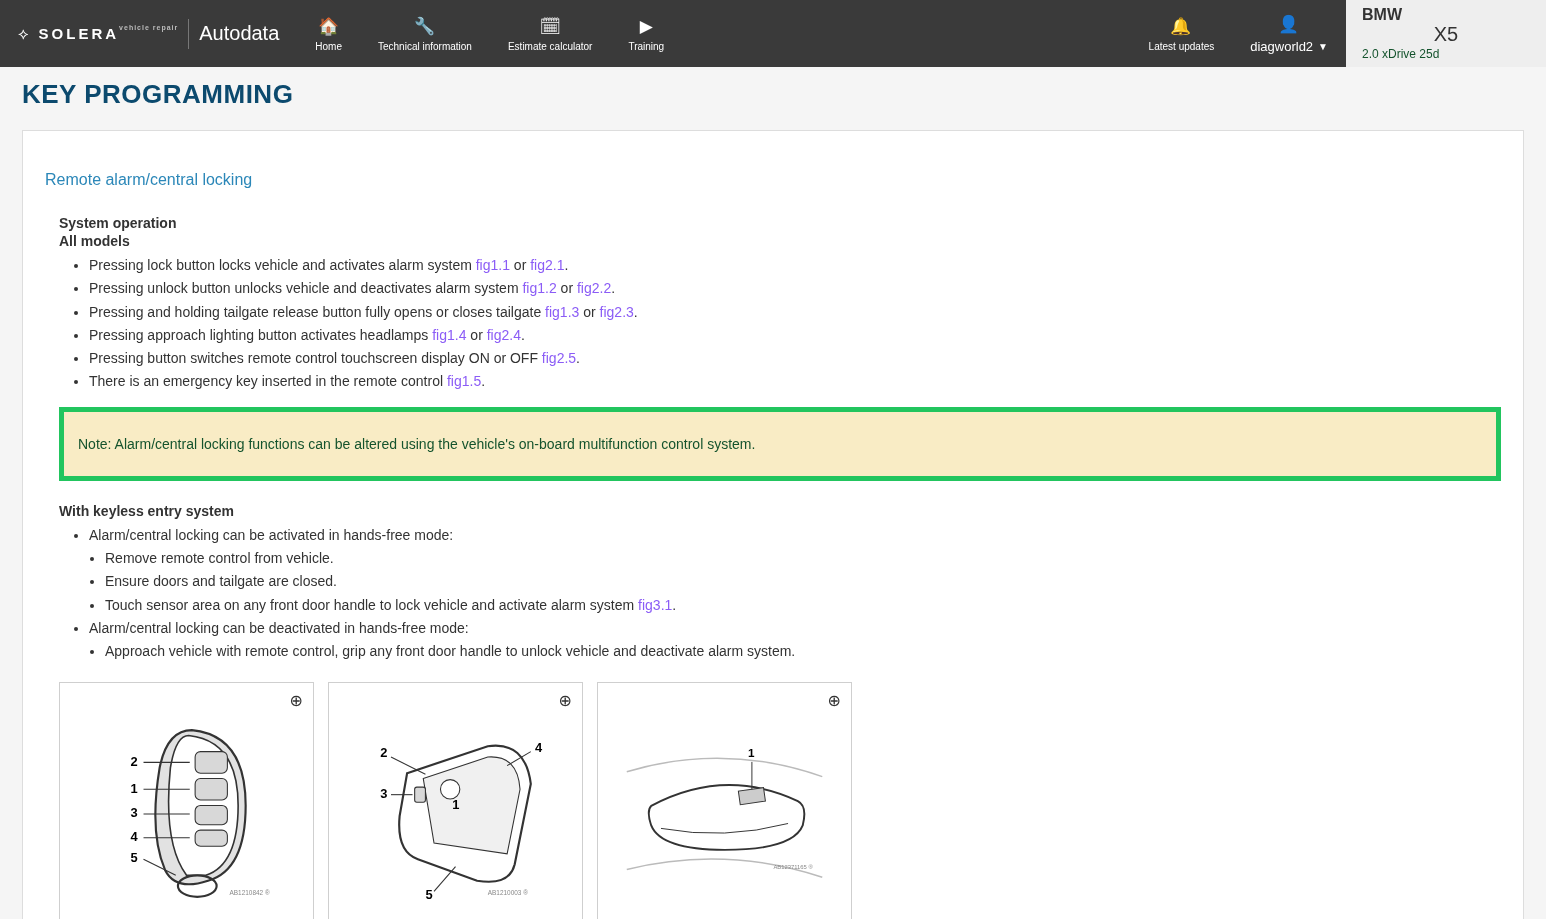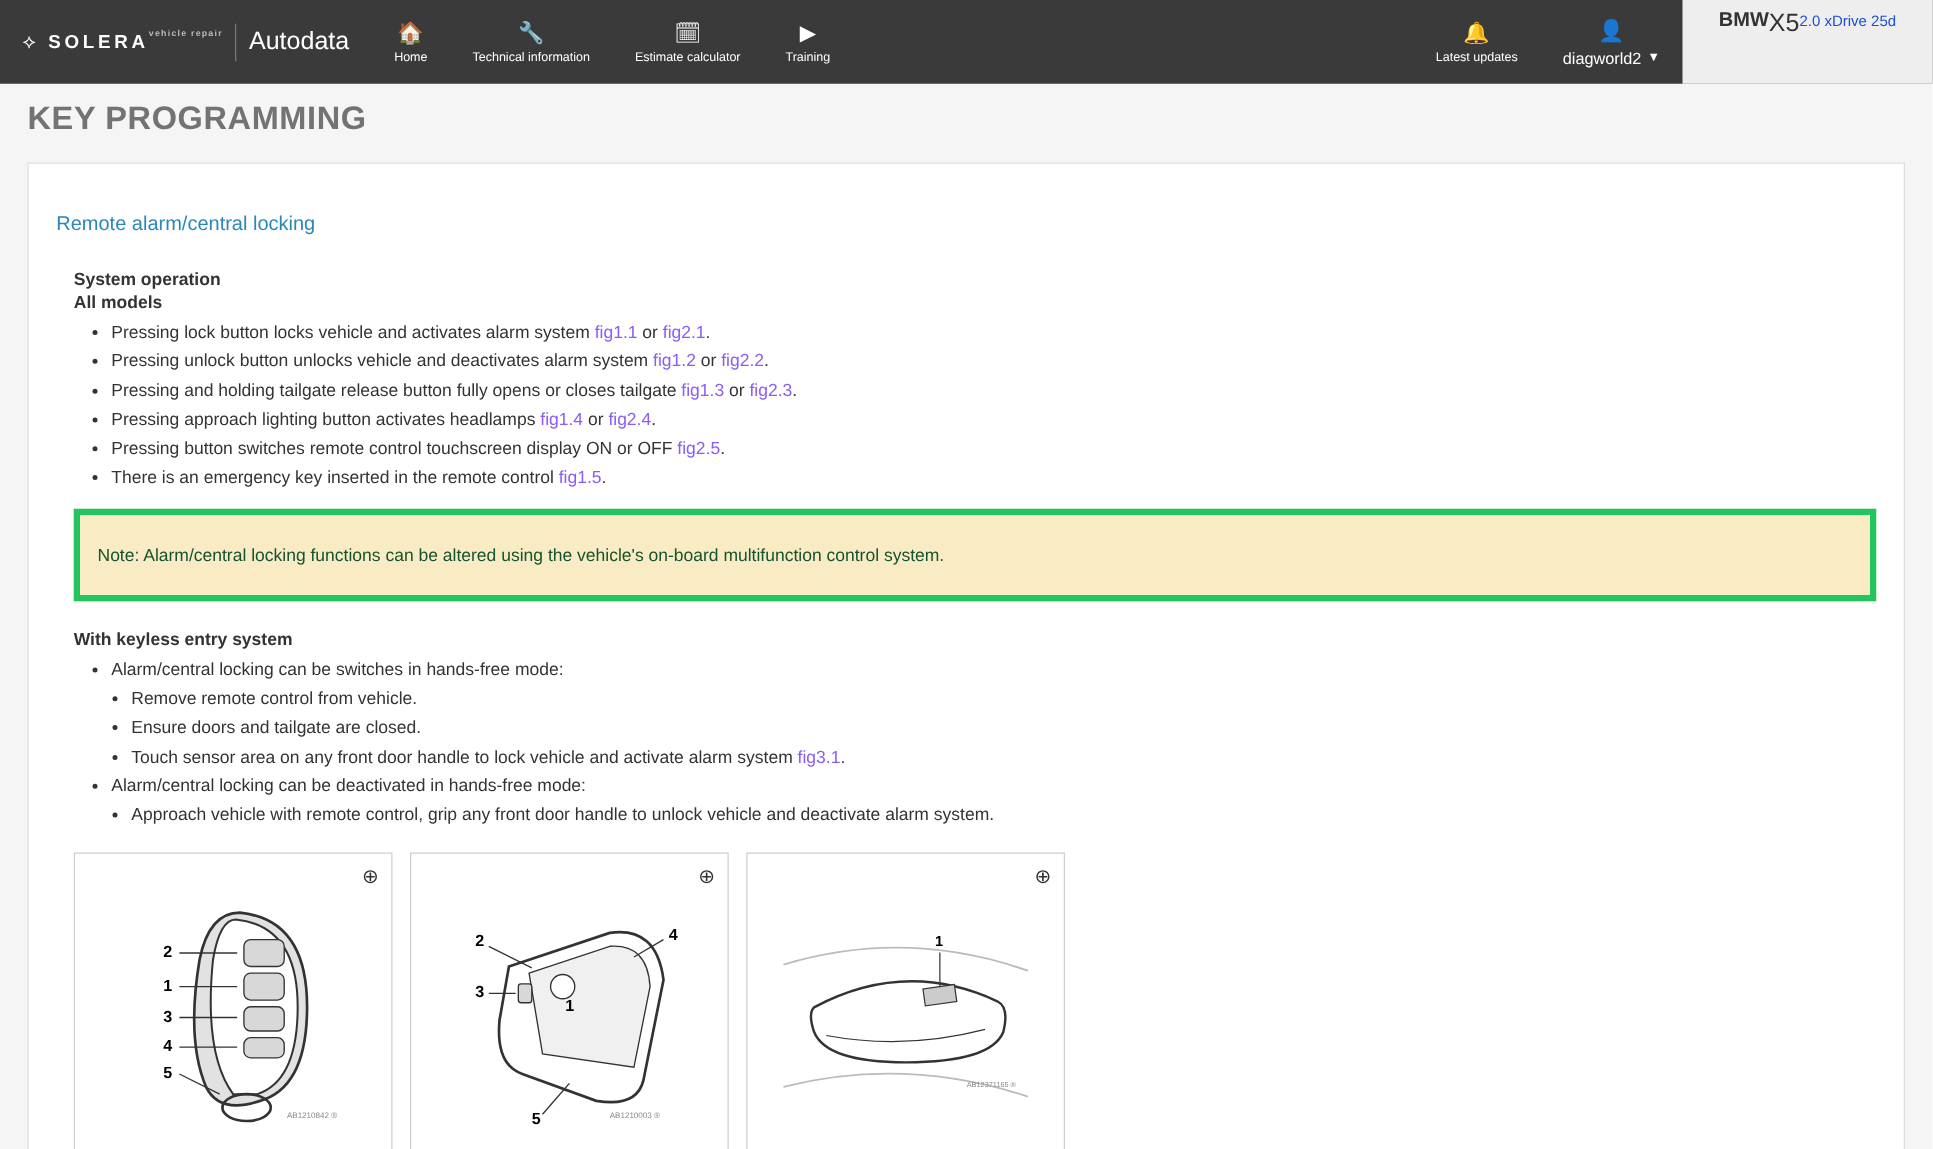--- a/index.html
+++ b/index.html
@@ -11,26 +11,26 @@
 .divider { width:1px; height:30px; background:#777; }
 .autodata { font-size:20px; font-weight:300; }
 .nav { display:flex; }
 .nav-item { display:flex; flex-direction:column; align-items:center; justify-content:center; padding:0 18px; cursor:pointer; gap:4px; }
 .nav-icon { font-size:17px; }
 .nav-label { font-size:10px; }
 .spacer { flex:1; }
 .right-nav { display:flex; }
 .user-item { display:flex; flex-direction:column; align-items:center; justify-content:center; padding:0 18px; cursor:pointer; gap:4px; }
 .user-row { display:flex; align-items:center; gap:5px; font-size:13px; }
-.vehicle-panel { background:#eee; color:#333; padding:8px 16px; min-width:200px; display:flex; justify-content:center; }
+.vehicle-panel { background:#eee; color:#333; padding:8px 16px; min-width:200px; display:flex; flex-direction:column; justify-content:center; }
 .veh-make { font-size:16px; font-weight:700; line-height:1.1; }
 .veh-model { font-size:20px; font-weight:400; line-height:1.1;text-align:center; }
-.veh-trim { font-size:12px; color:#1d4ed8; margin-top:2px; }
+.veh-trim { font-size:12px; color:#14532d; margin-top:2px; }
 .page { padding:0 22px 40px; }
-.page-title { font-size:26px; font-weight:800; letter-spacing:.5px; margin:12px 0 20px; color:#737373; }
+.page-title { font-size:26px; font-weight:800; letter-spacing:.5px; margin:12px 0 20px; color:#0c4a6e; }
 .card { background:#fff; border:1px solid #ddd; padding:40px 22px 30px; }
 .section-link { color:#2b87b8; font-size:16px; cursor:pointer; }
 .subhead { font-weight:700; margin-top:26px; margin-bottom:0; font-size:14px; padding-left:14px; }
 .subhead2 { font-weight:700; margin-top:2px; margin-bottom:6px; font-size:14px; padding-left:14px; }
 .subhead3 { font-weight:700; margin-top:22px; margin-bottom:6px; font-size:14px; padding-left:14px; }
 ul.bullets { list-style:disc; margin-left:44px; }
 ul.bullets>li { margin:3px 0; line-height:1.45; }
 ul.subul { list-style:disc; margin-left:16px; }
 ul.subul>li { margin:3px 0; }
 a.figref { color:#8b5cf6; cursor:pointer; text-decoration:none; }
@@ -114,21 +114,21 @@
       <li><span>Pressing and holding tailgate release button fully opens or closes tailgate </span><a class="figref">fig1.3</a><span> or </span><a class="figref">fig2.3</a><span>.</span></li>
       <li><span>Pressing approach lighting button activates headlamps </span><a class="figref">fig1.4</a><span> or </span><a class="figref">fig2.4</a><span>.</span></li>
       <li><span>Pressing button switches remote control touchscreen display ON or OFF </span><a class="figref">fig2.5</a><span>.</span></li>
       <li><span>There is an emergency key inserted in the remote control </span><a class="figref">fig1.5</a><span>.</span></li>
     </ul>
 
     <div class="note-box">Note: Alarm/central locking functions can be altered using the vehicle's on-board multifunction control system.</div>
 
     <p class="subhead3">With keyless entry system</p>
     <ul class="bullets">
-      <li><span>Alarm/central locking can be switches in hands-free mode:</span>
+      <li><span>Alarm/central locking can be activated in hands-free mode:</span>
         <ul class="subul">
           <li>Remove remote control from vehicle.</li>
           <li>Ensure doors and tailgate are closed.</li>
           <li><span>Touch sensor area on any front door handle to lock vehicle and activate alarm system </span><a class="figref">fig3.1</a><span>.</span></li>
         </ul>
       </li>
       <li><span>Alarm/central locking can be deactivated in hands-free mode:</span>
         <ul class="subul">
           <li>Approach vehicle with remote control, grip any front door handle to unlock vehicle and deactivate alarm system.</li>
         </ul>

